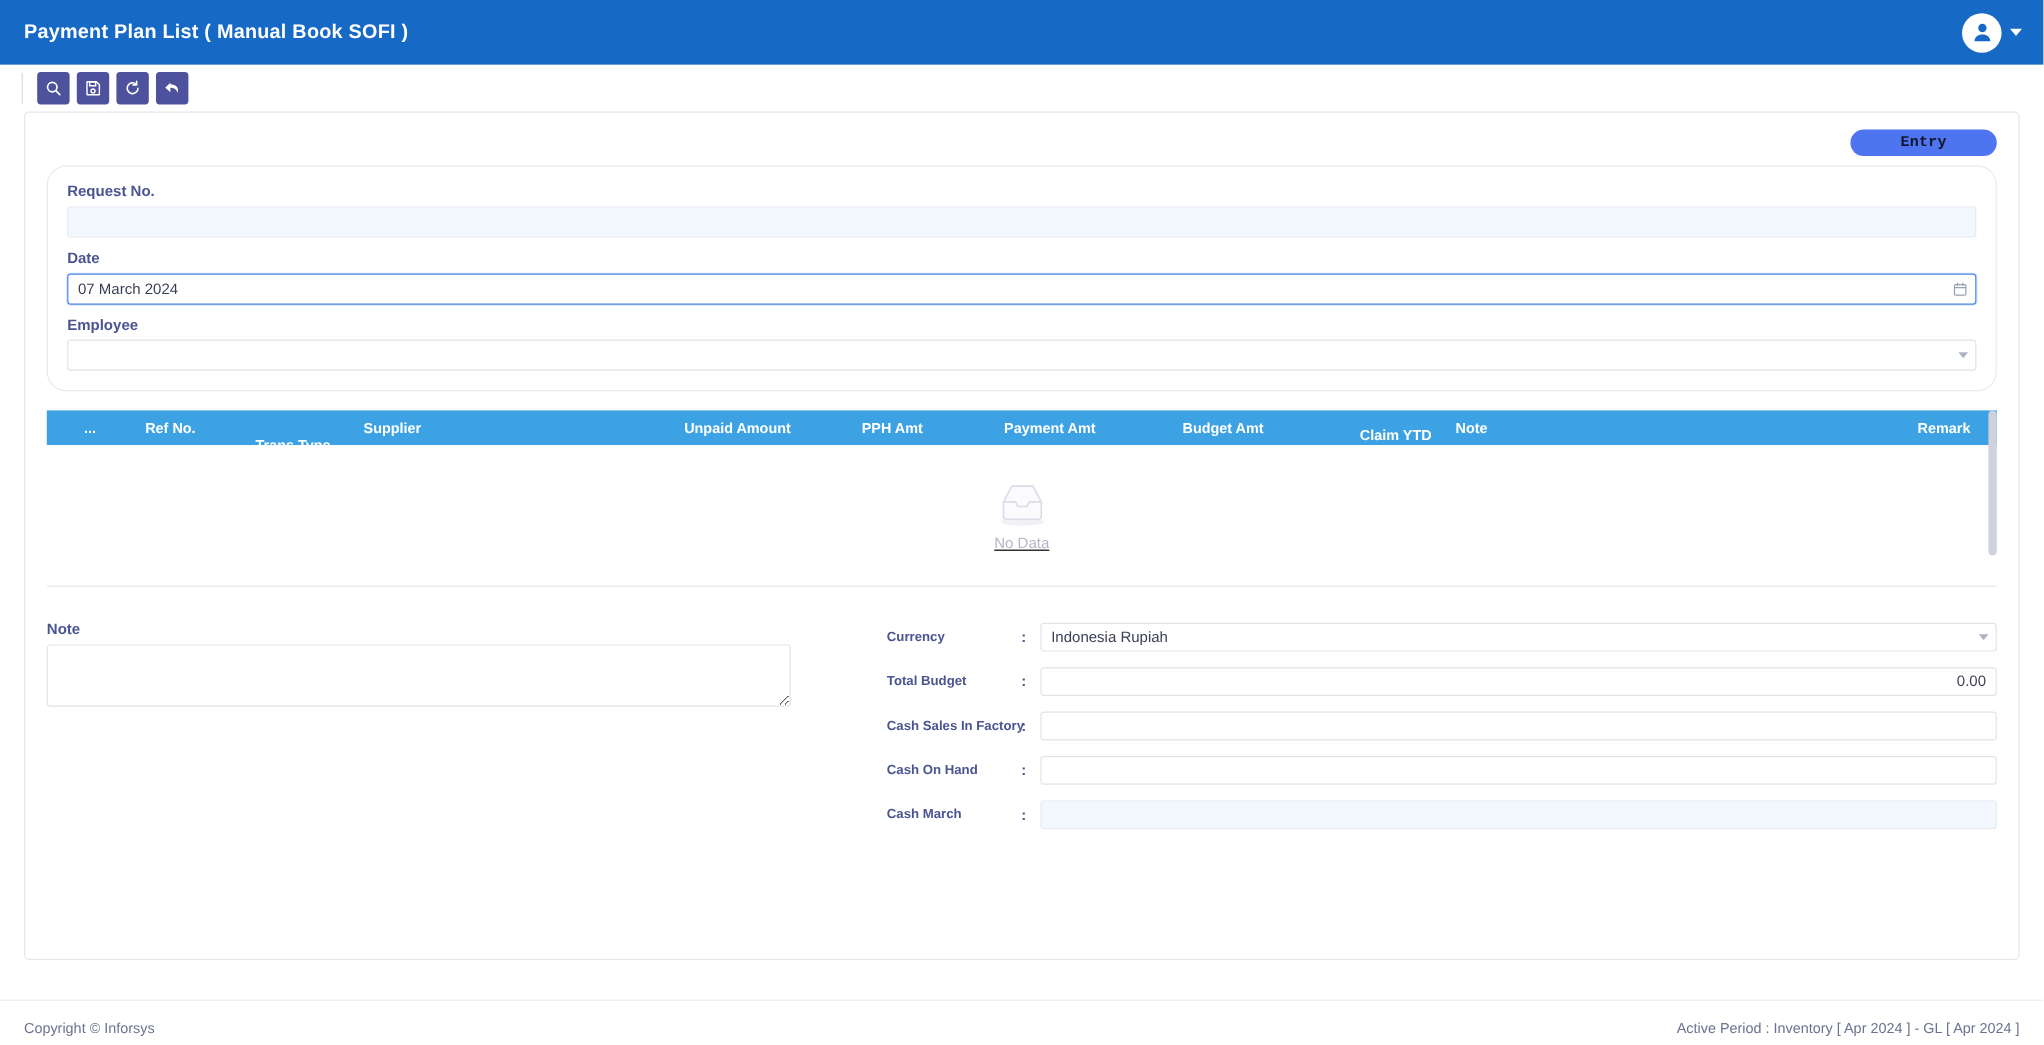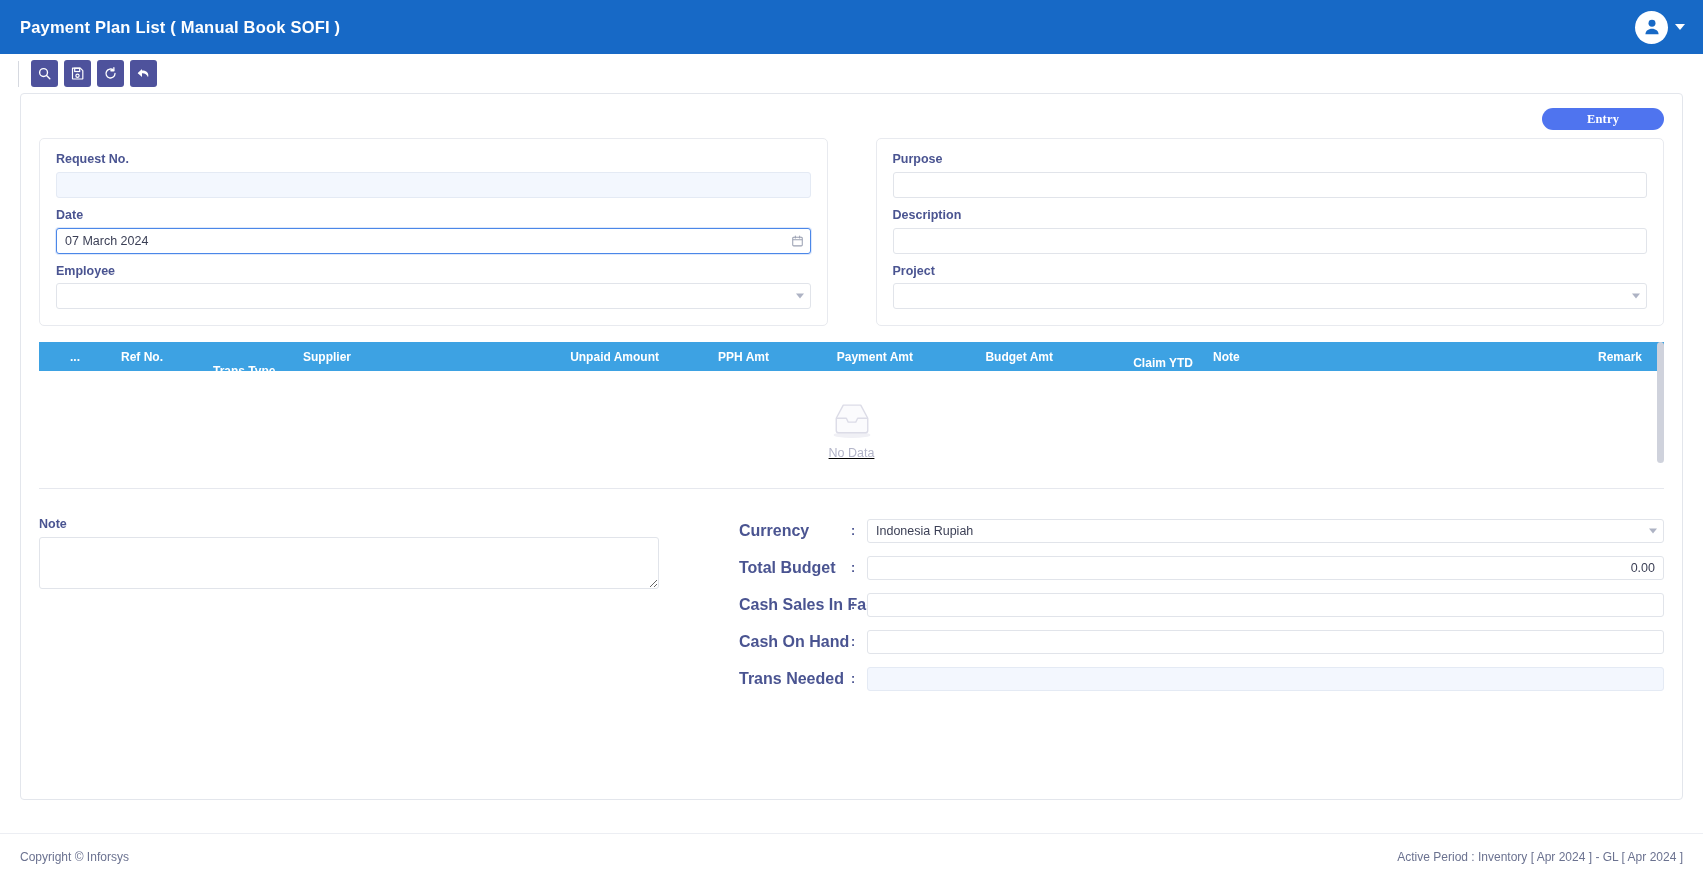--- a/index.html
+++ b/index.html
@@ -104,42 +104,42 @@
     position: relative;
   }
 
   .entry-row {
     display: flex;
     justify-content: flex-end;
     margin-bottom: 8px;
   }
   .entry-btn {
     background: #4f74ef;
-    color: #ffffff;
+    color: #0f172a;
     border: none;
     border-radius: 14px;
     height: 22px;
     min-width: 122px;
     font-size: 12.5px;
     font-weight: bold;
-    font-family: Liberation Serif, serif;
+    font-family: Liberation Mono, monospace;
     cursor: pointer;
     letter-spacing: .2px;
   }
 
   
   .panels {
     display: flex;
     gap: 48px;
     margin-bottom: 16px;
   }
   .panel {
     flex: 1 1 0;
     border: 1px solid #e8eaef;
-    border-radius: 5px;
+    border-radius: 16px;
     padding: 14px 16px 16px 16px;
     min-height: 166px;
   }
 
   .fld-label {
     font-size: 12.5px;
     font-weight: bold;
     color: #4a5491;
     margin-bottom: 5px;
     line-height: 1.1;
@@ -272,21 +272,21 @@
     padding-top: 2px;
   }
   .sum-row {
     display: flex;
     align-items: center;
     margin-bottom: 13px;
   }
   .sum-row:last-child { margin-bottom: 0; }
   .sum-label {
     width: 112px;
-    font-size: 16px;
+    font-size: 11px;
     font-weight: bold;
     color: #4a5491;
     white-space: nowrap;
   }
   .sum-colon {
     width: 16px;
     font-size: 12.5px;
     font-weight: bold;
     color: #4a5491;
   }
@@ -397,43 +397,20 @@
             <div class="inp-wrap">
               <input class="inp" type="text" value="" style="">
               <span class="inp-icon">
                   <span class="sel-caret"></span>
                 </span>
             </div>
           </div>
 
         </div>
 
-        <div class="panel">
-
-          <div class="fld-block">
-            <div class="fld-label">Purpose</div>
-            <input class="inp" type="text" value="" style="">
-          </div>
-
-          <div class="fld-block">
-            <div class="fld-label">Description</div>
-            <input class="inp" type="text" value="" style="">
-          </div>
-
-          <div class="fld-block">
-            <div class="fld-label">Project</div>
-            <div class="inp-wrap">
-              <input class="inp" type="text" value="" style="">
-              <span class="inp-icon">
-                  <span class="sel-caret"></span>
-                </span>
-            </div>
-          </div>
-
-        </div>
       </div>
 
       <div class="table-zone">
         <div class="thead" id="table-head">
             <div class="th" style="width: 72px; text-align: center;">...</div>
             <div class="th" style="width: 92px; text-align: left;">Ref No.</div>
             <div class="th" style="width: 90px; text-align: left; margin-top: 28px;">Trans Type</div>
             <div class="th" style="width: 248px; text-align: left;">Supplier</div>
             <div class="th" style="width: 128px; text-align: right;">Unpaid Amount</div>
             <div class="th" style="width: 110px; text-align: right;">PPH Amt</div>
@@ -487,21 +464,21 @@
               </div>
             </div>
             <div class="sum-row">
               <div class="sum-label">Cash On Hand</div>
               <div class="sum-colon">:</div>
               <div class="sum-field">
                 <div class="inp-wrap"><input type="text" class="inp" style=""></div>
               </div>
             </div>
             <div class="sum-row">
-              <div class="sum-label">Trans Needed</div>
+              <div class="sum-label">Cash March</div>
               <div class="sum-colon">:</div>
               <div class="sum-field">
                 <div class="inp-wrap"><input type="text" class="inp readonly-blue" readonly="" style=""></div>
               </div>
             </div>
           </div>
       </div>
 
     </div>
   </div>

